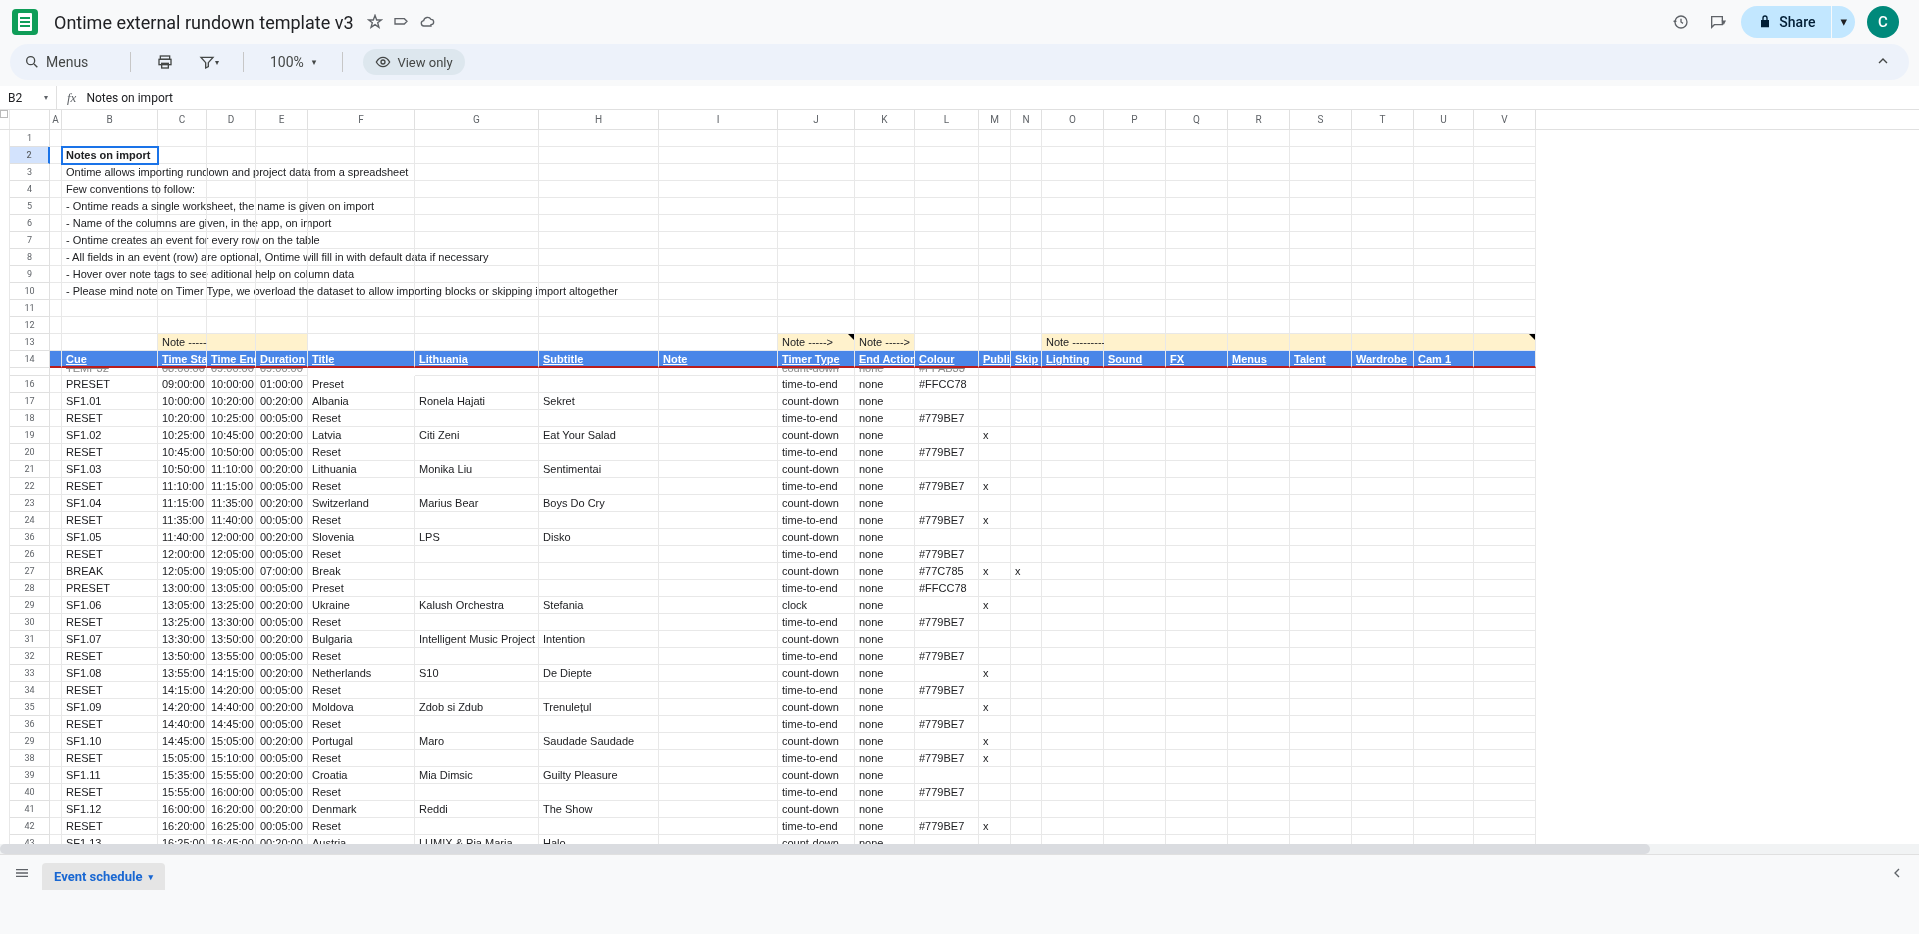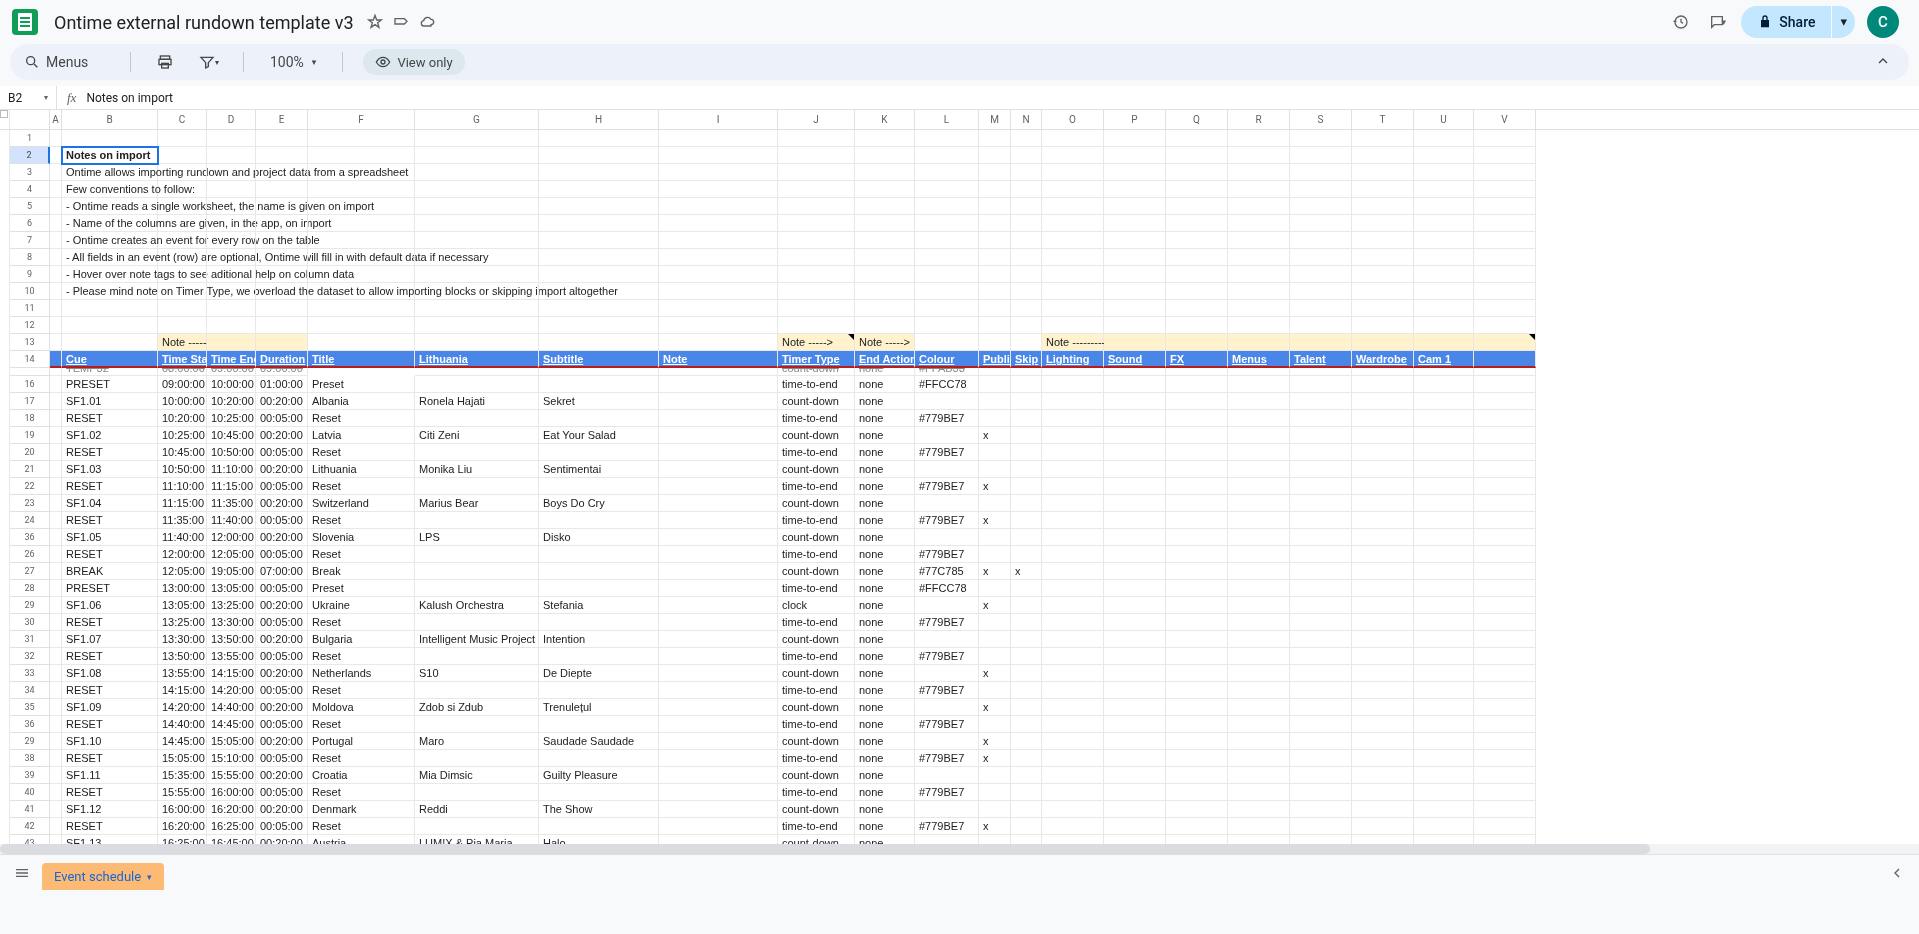--- a/index.html
+++ b/index.html
@@ -65,21 +65,21 @@
 .cA{width:12px}.cB{width:96px}.cC{width:49px}.cD{width:49px}.cE{width:52px}
 .cF{width:107px}.cG{width:124px}.cH{width:120px}.cI{width:119px}.cJ{width:77px}
 .cK{width:60px}.cL{width:64px}.cM{width:32px}.cN{width:31px}.cO{width:62px}
 .cP{width:62px}.cQ{width:62px}.cR{width:62px}.cS{width:62px}.cT{width:62px}
 .cU{width:60px}.cV{width:62px}
 .hscroll { height: 10px; background: #f1f3f4; position: relative; }
 .hscroll-thumb { position: absolute; left: 0; width: 86%; height: 100%; background: #dadce0; border-radius: 5px; }
 
 .sheet-tabs { display: flex; align-items: center; background: #f8f9fa; border-top: 1px solid #e0e0e0; height: 36px; padding: 0 8px; gap: 6px; }
 .tabs-menu { width: 28px; height: 28px; display: flex; align-items: center; justify-content: center; cursor: pointer; color: #5f6368; }
-.sheet-tab { background: #fdba74; color: #1967d2; padding: 6px 12px; border-radius: 4px 4px 0 0; display: flex; align-items: center; gap: 6px; font-size: 13px; font-weight: 400; cursor: pointer; margin-top: 8px; }
+.sheet-tab { background: #e5e5e5; color: #1967d2; padding: 6px 12px; border-radius: 4px 4px 0 0; display: flex; align-items: center; gap: 6px; font-size: 13px; font-weight: 700; cursor: pointer; margin-top: 8px; }
 .explore { margin-left: auto; width: 28px; height: 28px; display: flex; align-items: center; justify-content: center; cursor: pointer; color: #5f6368; }
 
 svg { width: 16px; height: 16px; }
 </style>
 </head>
 <body>
 
 <div class="header">
   <div class="logo">
       <div class="logo-inner"></div>

